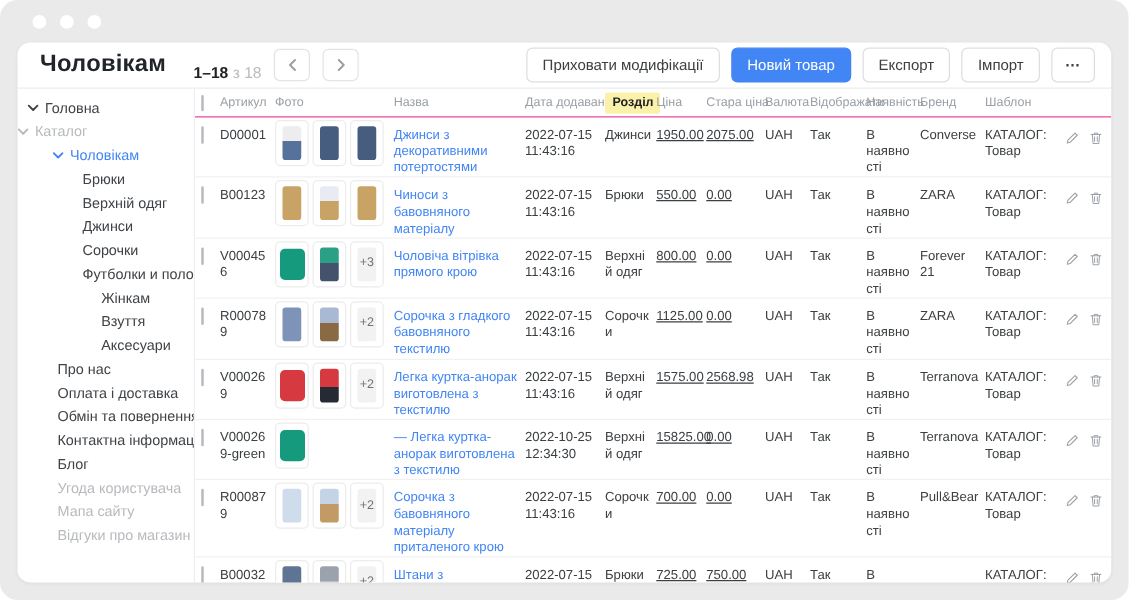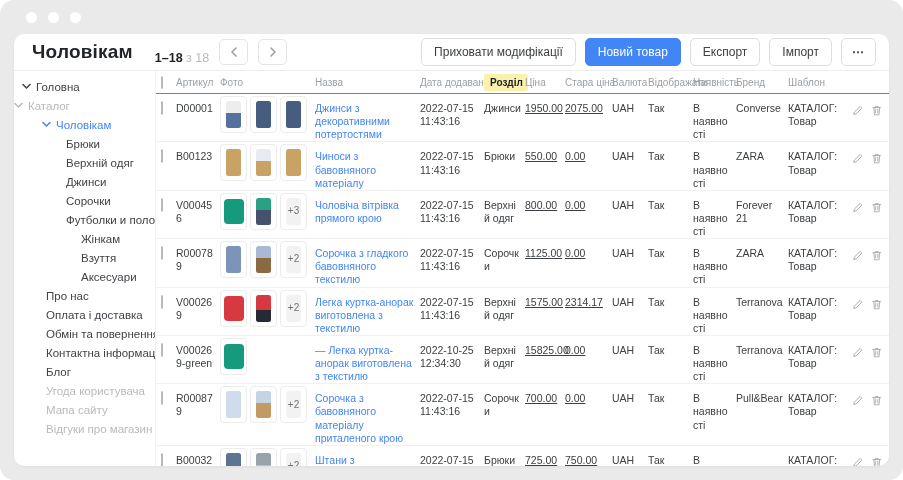--- a/index.html
+++ b/index.html
@@ -387,21 +387,21 @@
                   <span class="more-badge">+2</span>
                 </div>
               </div>
     <div class="td"><span class="name-link">Легка куртка-анорак виготовлена з текстилю</span></div>
     <div class="td">
       <div>2022-07-15</div>
       <div>11:43:16</div>
     </div>
     <div class="td">Верхній одяг</div>
     <div class="td num">1575.00</div>
-    <div class="td num">2314.17</div>
+    <div class="td num">2568.98</div>
     <div class="td">UAH</div>
     <div class="td">Так</div>
     <div class="td">В наявності</div>
     <div class="td">Terranova</div>
     <div class="td">КАТАЛОГ: Товар</div>
     <div class="td actions">
       <svg class="icon-btn" viewBox="0 0 16 16">
                   <path d="M2.5 13.5l.8-3.2 7.9-7.9 2.4 2.4-7.9 7.9-3.2.8z" fill="none" stroke="currentColor" stroke-width="1.2" stroke-linejoin="round"></path>
                 </svg>
       <svg class="icon-btn" viewBox="0 0 16 16">

